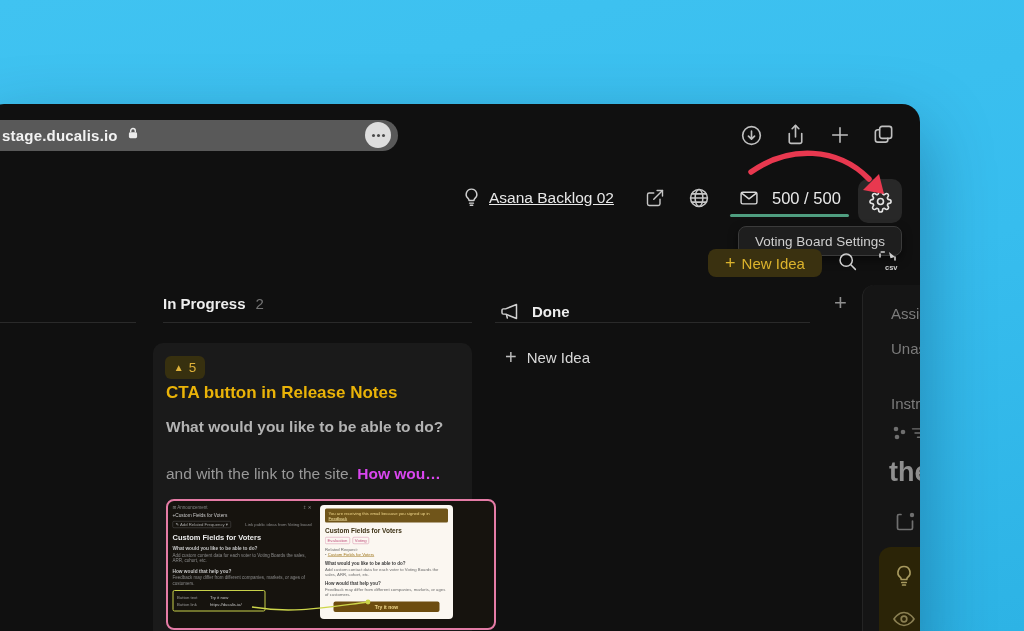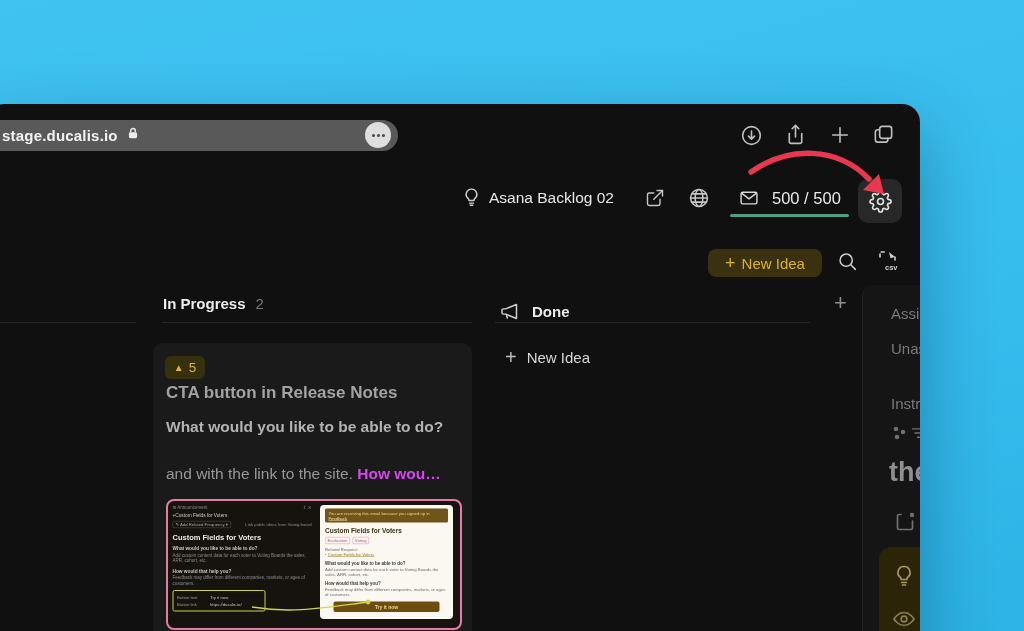--- a/index.html
+++ b/index.html
@@ -36,27 +36,27 @@
   .col-count{color:#747474;font-size:15px;font-weight:400;margin-left:10px;}
   .divider{height:1px;background:#2a2a2a;}
   .add-item{color:#d8d8d8;font-size:15px;display:flex;align-items:center;gap:10px;}
   .add-item .plus{color:#bdbdbd;font-size:20px;font-weight:300;line-height:1;}
   .plus-faint{color:#8f8f8f;font-size:22px;font-weight:300;line-height:1;}
   .card{left:167px;top:239px;width:319px;height:300px;background:#1a1a1a;border-radius:10px;}
   .vote-badge{position:absolute;left:12px;top:13px;width:40px;height:23px;background:#37300f;border-radius:6px;
     display:flex;align-items:center;justify-content:center;gap:5px;color:#dfb23a;}
   .vote-badge .tri{font-size:10px;line-height:1;}
   .vote-badge .num{font-size:13.5px;}
-  .card-title{position:absolute;left:13px;top:40px;color:#a3a3a3;font-size:17px;font-weight:700;}
+  .card-title{position:absolute;left:13px;top:40px;color:#eab308;font-size:17px;font-weight:700;}
   .card-body{position:absolute;left:13px;top:72px;width:292px;color:#999;font-size:15.5px;line-height:23.5px;}
   .card-body .q{font-weight:700;color:#b3b3b3;}
   .card-body .b{font-weight:700;color:#d946ef;}
   
   .shot{position:absolute;left:13px;top:156px;width:292px;height:127px;border:2px solid #e57ca6;
-    border-radius:8px;background:#16130e;overflow:hidden;}
+    border-radius:8px;background:#16130e;overflow:hidden;padding-left:34px;}
   .shot-left{position:absolute;left:0;top:0;width:148px;height:100%;overflow:hidden;}
   .shot-left-inner{transform:scale(.5);transform-origin:0 0;width:296px;padding:7px 9px;box-sizing:border-box;
     color:#8f8f8f;font-size:9px;}
   .sl-row{display:flex;justify-content:space-between;color:#848484;}
   .sl-doc{color:#c9c9c9;font-size:9.5px;margin-top:5px;}
   .sl-chiprow{display:flex;justify-content:space-between;align-items:center;margin-top:7px;}
   .sl-chip{border:1px solid #565656;border-radius:3px;padding:1px 5px;color:#a5a5a5;font-size:8.5px;}
   .sl-hint{color:#8d8d8d;font-size:8.5px;}
   .sl-head{color:#ececec;font-size:15px;font-weight:700;margin-top:9px;}
   .sl-q{color:#c7c7c7;font-size:9.5px;font-weight:700;margin-top:9px;}
@@ -133,21 +133,21 @@
           <path d="M16.5 16v1.5a2.5 2.5 0 0 1-2.5 2.5H6a2.5 2.5 0 0 1-2.5-2.5V9.5A2.5 2.5 0 0 1 6 7h1.8"></path>
         </svg>
     </div>
 
     <div class="abs" style="left:475px;top:82px;color:#cfcfcf;">
       <svg class="ic" width="21" height="22" viewBox="0 0 24 24">
           <path d="M12 3a6 6 0 0 0-3.9 10.6c.7.6 1.1 1.4 1.1 2.4h5.6c0-1 .4-1.8 1.1-2.4A6 6 0 0 0 12 3z"></path>
           <path d="M9.8 19h4.4M10.6 21.5h2.8"></path>
         </svg>
     </div>
-    <div class="abs hdr-txt" style="left:503px;top:85px;">Asana Backlog 02</div>
+    <div class="abs hdr-txt" style="left:503px;top:85px;text-decoration:underline;">Asana Backlog 02</div>
     <div class="abs" style="left:659px;top:84px;color:#c6c6c6;">
       <svg class="ic" width="20" height="20" viewBox="0 0 24 24">
           <path d="M18 13.5V19a2 2 0 0 1-2 2H5a2 2 0 0 1-2-2V8a2 2 0 0 1 2-2h5.5"></path>
           <path d="M14.5 3H21v6.5"></path>
           <path d="M10.5 13.5L21 3"></path>
         </svg>
     </div>
     <div class="abs" style="left:702px;top:83px;color:#c6c6c6;">
       <svg class="ic" width="22" height="22" viewBox="0 0 24 24">
           <circle cx="12" cy="12" r="9.2"></circle>
@@ -168,20 +168,21 @@
 
     <div class="abs gear-btn">
       <span>
         <svg class="ic" width="23" height="23" viewBox="0 0 24 24" stroke-width="1.6">
             <circle cx="12" cy="12" r="3.1"></circle>
             <path d="M19.4 15a1.65 1.65 0 0 0 .33 1.82l.06.06a2 2 0 0 1 0 2.83 2 2 0 0 1-2.83 0l-.06-.06a1.65 1.65 0 0 0-1.82-.33 1.65 1.65 0 0 0-1 1.51V21a2 2 0 0 1-2 2 2 2 0 0 1-2-2v-.09A1.65 1.65 0 0 0 9 19.4a1.65 1.65 0 0 0-1.82.33l-.06.06a2 2 0 0 1-2.83 0 2 2 0 0 1 0-2.83l.06-.06a1.65 1.65 0 0 0 .33-1.82 1.65 1.65 0 0 0-1.51-1H3a2 2 0 0 1-2-2 2 2 0 0 1 2-2h.09A1.65 1.65 0 0 0 4.6 9a1.65 1.65 0 0 0-.33-1.82l-.06-.06a2 2 0 0 1 0-2.83 2 2 0 0 1 2.83 0l.06.06a1.65 1.65 0 0 0 1.82.33H9a1.65 1.65 0 0 0 1-1.51V3a2 2 0 0 1 2-2 2 2 0 0 1 2 2v.09a1.65 1.65 0 0 0 1 1.51 1.65 1.65 0 0 0 1.82-.33l.06-.06a2 2 0 0 1 2.83 0 2 2 0 0 1 0 2.83l-.06.06a1.65 1.65 0 0 0-.33 1.82V9a1.65 1.65 0 0 0 1.51 1H21a2 2 0 0 1 2 2 2 2 0 0 1-2 2h-.09a1.65 1.65 0 0 0-1.51 1z"></path>
           </svg>
       </span>
     </div>
 
+    <div class="abs tooltip">Voting Board Settings</div>
 
     <div class="abs new-idea-btn">
       <span class="plus">+</span>
       <span>New Idea</span>
     </div>
     <div class="abs" style="left:851px;top:147px;color:#cfcfcf;">
       <svg class="ic" width="21" height="21" viewBox="0 0 24 24" stroke-width="2">
           <circle cx="10.5" cy="10.5" r="7"></circle>
           <path d="M15.8 15.8L21 21"></path>
         </svg>

